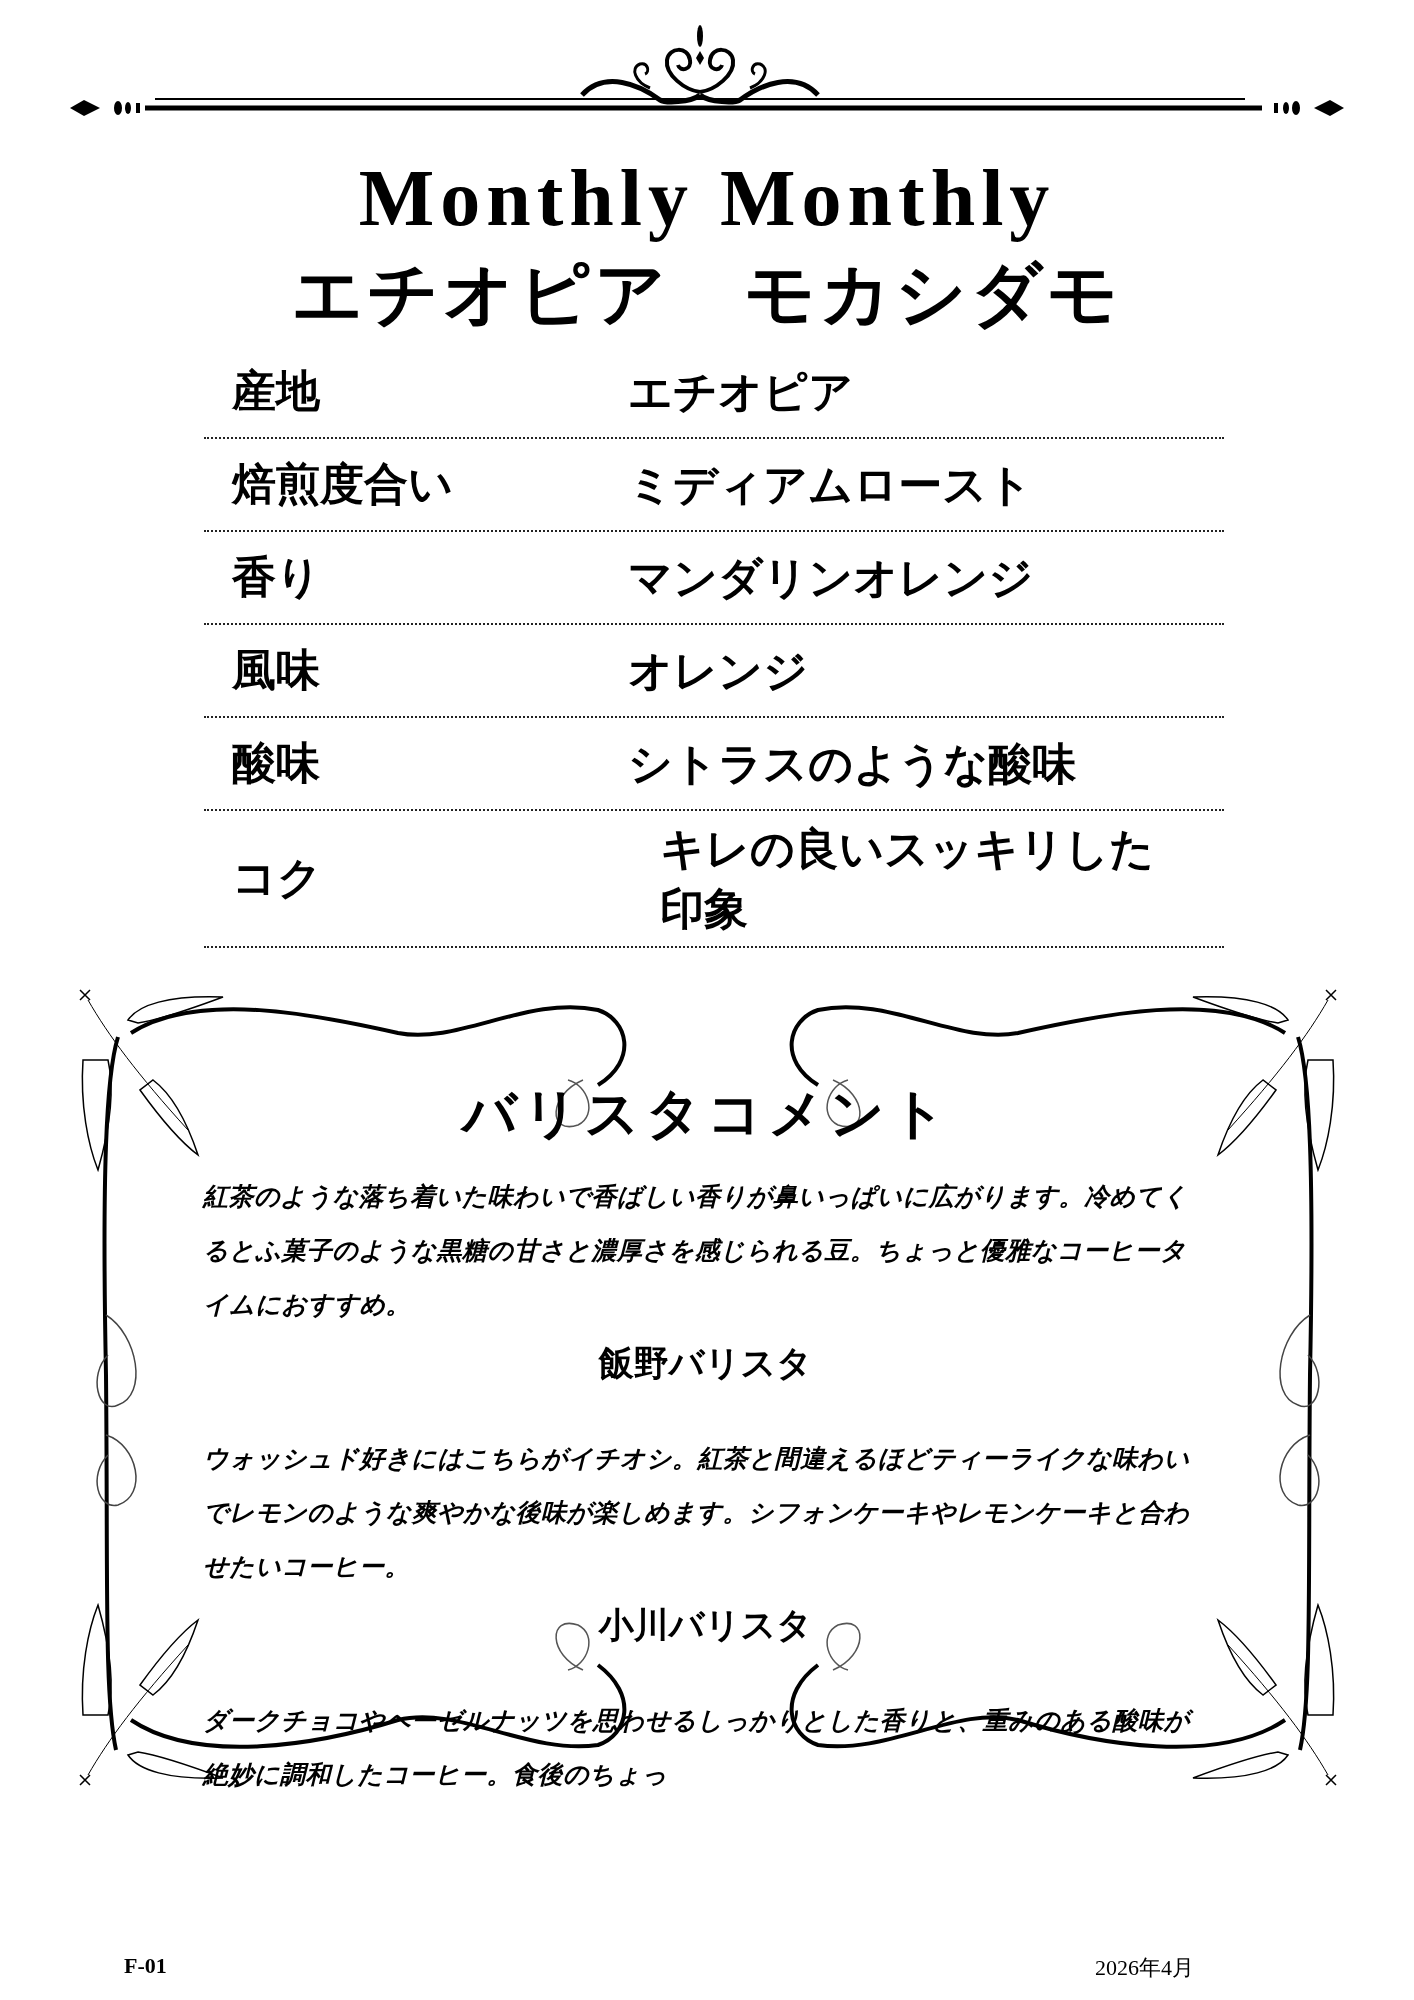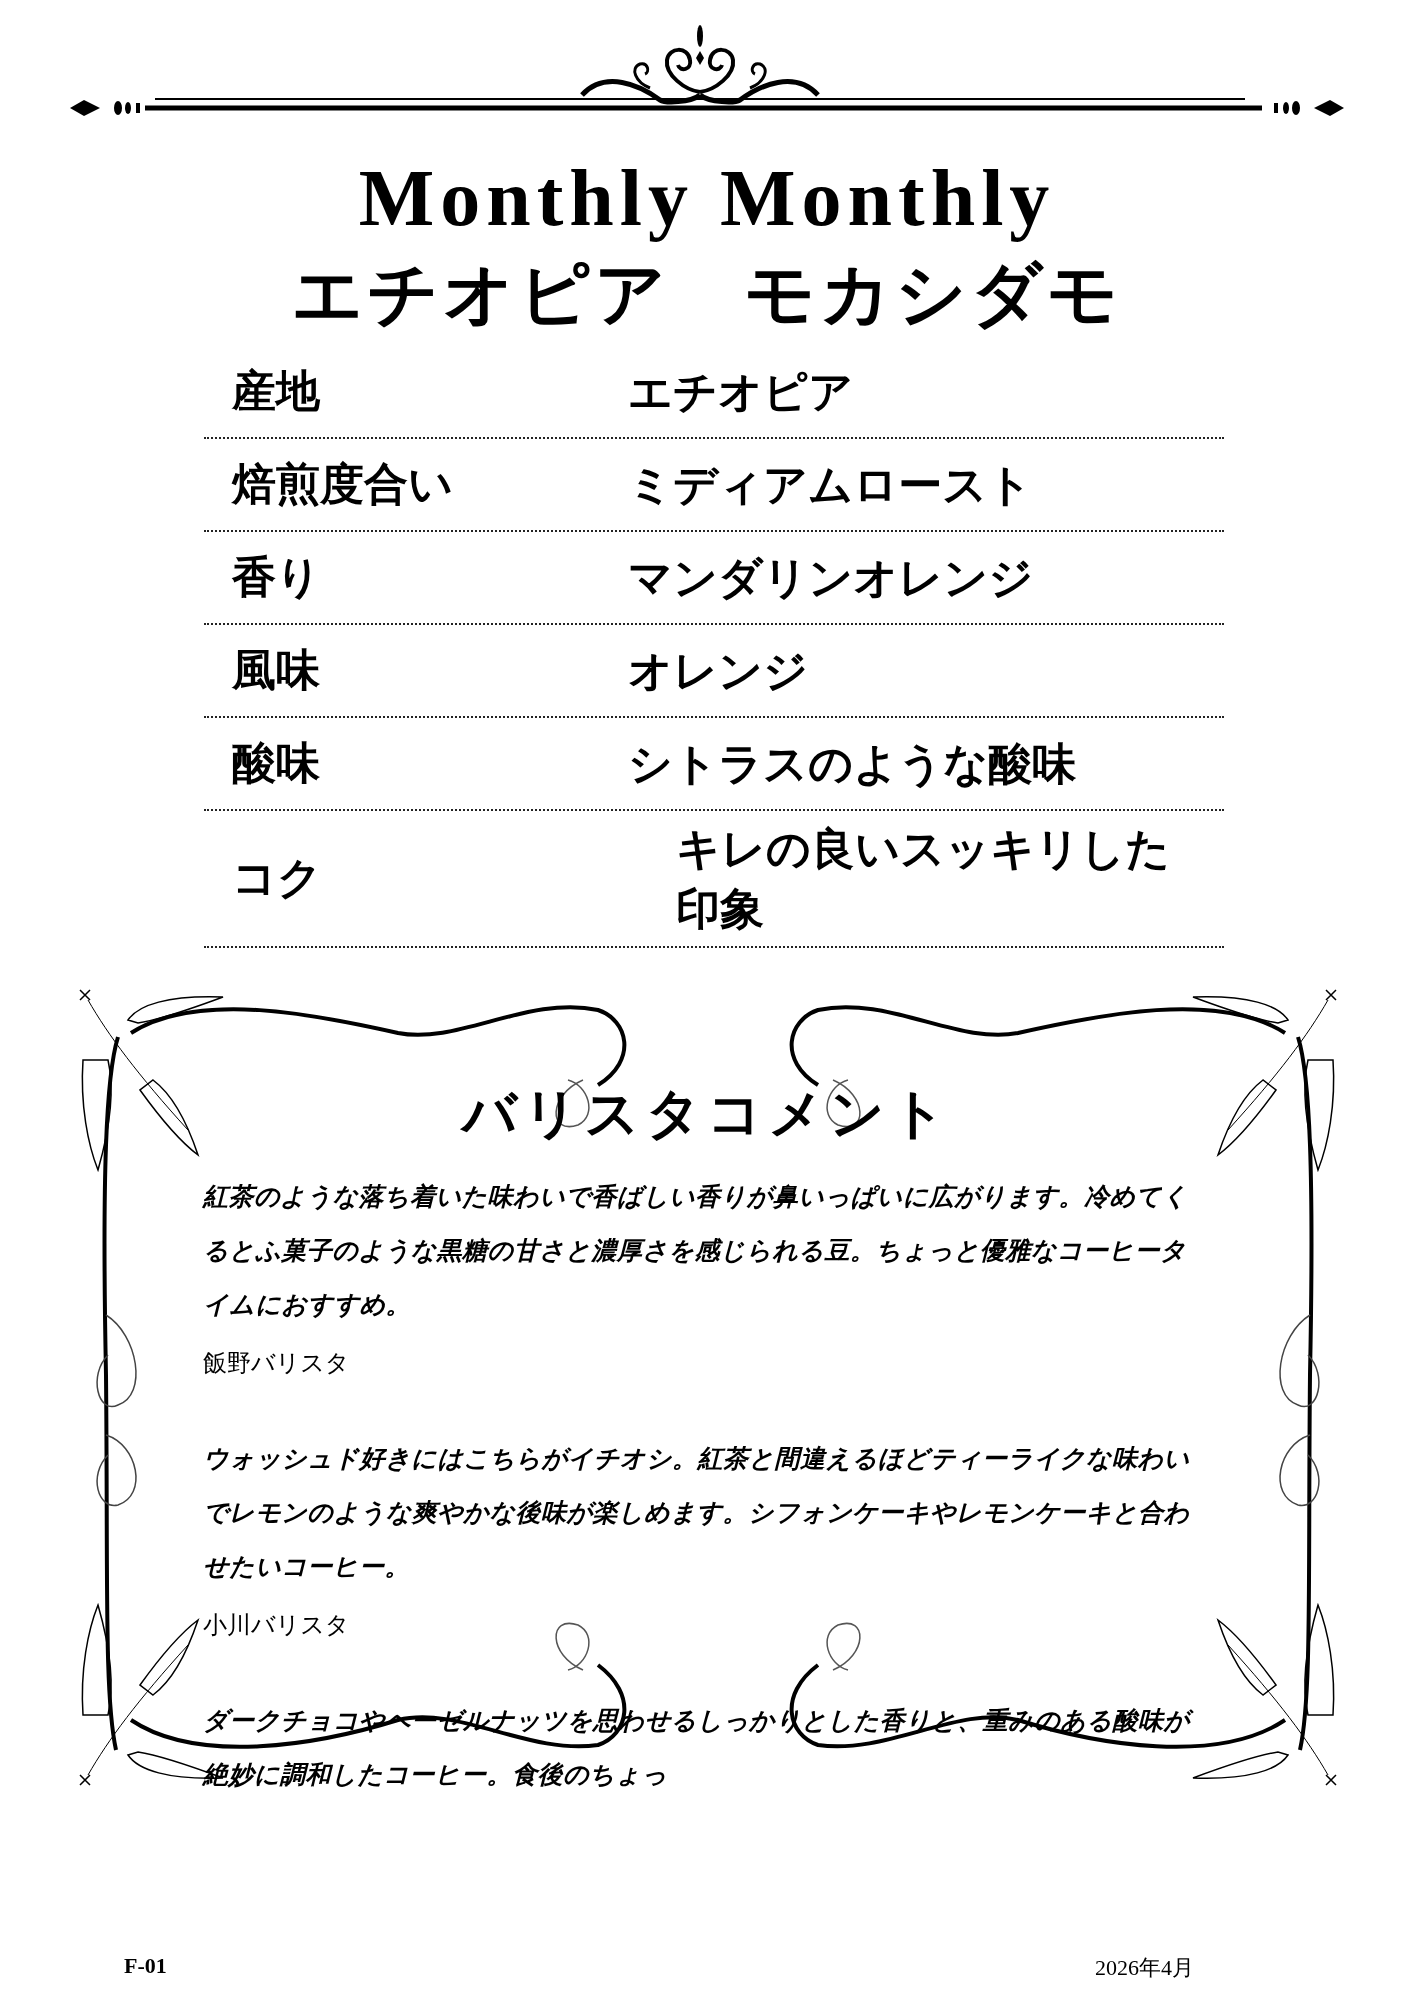--- a/index.html
+++ b/index.html
@@ -20,21 +20,21 @@
   .spec-value { flex: 1; font-size: 44px; font-weight: bold; line-height: 60px; padding-left: 4px; }
 
   .comment-frame { position: absolute; left: 78px; top: 975px; width: 1260px; height: 825px; }
   .comment-frame svg { position: absolute; left: 0; top: 0; width: 100%; height: 100%; }
 
   .comment-title { position: absolute; left: 0; top: 1078px; width: 1414px; text-align: center; font-size: 54px; font-weight: bold; letter-spacing: 6px; }
 
   .comments { position: absolute; left: 203px; top: 1170px; width: 1005px; }
   .comment { margin-bottom: 38px; }
   .comment-text { font-size: 25px; font-weight: bold; line-height: 54px; letter-spacing: 0.5px; font-style: italic; }
-  .comment-author { text-align: left; font-size: 24px; font-weight: normal; line-height: 62px; }
+  .comment-author { text-align: center; font-size: 35px; font-weight: bold; line-height: 62px; }
 
   .footer-code { position: absolute; left: 124px; top: 1953px; font-family: "Liberation Serif", serif; font-weight: bold; font-size: 22px; }
   .footer-date { position: absolute; right: 220px; top: 1953px; font-family: "Liberation Serif", serif; font-weight: normal; font-size: 22px; }
 </style>
 </head>
 <body>
 
 <div class="top-ornament">
   <svg viewBox="0 0 1414 140">
     <line x1="155" y1="99" x2="1245" y2="99" stroke="#000" stroke-width="2"></line>
@@ -79,21 +79,21 @@
   <div class="spec-row">
     <div class="spec-label">風味</div>
     <div class="spec-value">オレンジ</div>
   </div>
   <div class="spec-row">
     <div class="spec-label">酸味</div>
     <div class="spec-value">シトラスのような酸味</div>
   </div>
   <div class="spec-row tall">
     <div class="spec-label">コク</div>
-    <div class="spec-value" style="width:520px;flex:none;margin-left:16px;">キレの良いスッキリした印象</div>
+    <div class="spec-value" style="width:520px;flex:none;">キレの良いスッキリした印象</div>
   </div>
 </div>
 
 <div class="comment-frame">
   <svg viewBox="0 0 1260 825" preserveAspectRatio="none">
 
     <path d="M40,62 C28,100 24,200 28,400 C30,600 26,720 38,775" fill="none" stroke="#000" stroke-width="4"></path>
     <path d="M1220,62 C1232,100 1236,200 1232,400 C1230,600 1234,720 1222,775" fill="none" stroke="#000" stroke-width="4"></path>
 
     <path d="M53,58 C120,15 240,40 320,58 C380,70 450,20 520,35 C550,45 560,85 520,110" fill="none" stroke="#000" stroke-width="4"></path>

